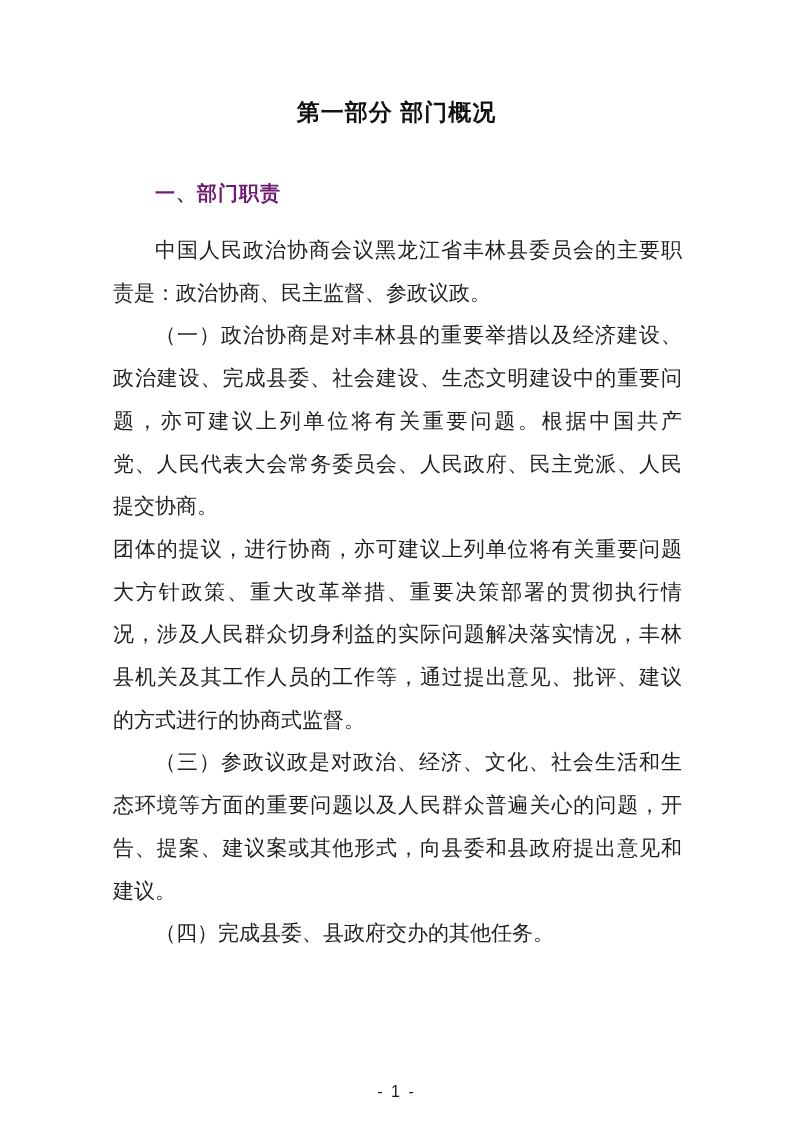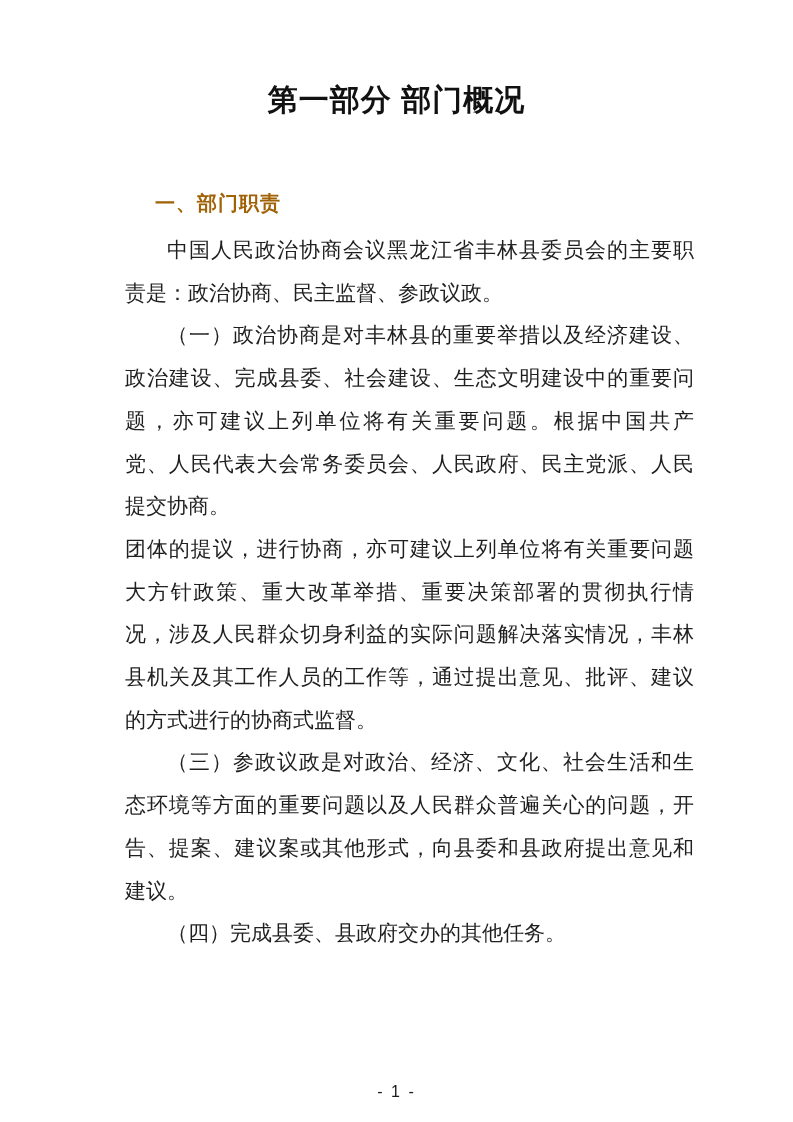--- a/index.html
+++ b/index.html
@@ -13,52 +13,51 @@
     height: 1122px;
     background: #ffffff;
     overflow: hidden;
     color: #1a1a1a;
   }
   .doc-title {
     position: absolute;
     top: 86px;
     left: 0;
     right: 0;
-    margin: 0;
+    margin: 12px;
     text-align: center;
     font-family: "Liberation Sans", "DejaVu Sans", sans-serif;
     font-weight: 700;
-    font-size: 30px;
+    font-size: 23px;
     line-height: 28px;
     color: #111111;
     letter-spacing: 1px;
   }
   .sec-heading {
     position: absolute;
-    top: 190px;
+    top: 182px;
     left: 113px;
     margin: 0;
     text-indent: 2.1em;
-    font-family: Liberation Sans, sans-serif;
+    font-family: Liberation Mono, monospace;
     font-weight: 700;
     font-size: 20px;
     line-height: 26px;
-    color: #a16207;
+    color: #701a75;
     letter-spacing: 1px;
   }
   .body-text {
     position: absolute;
     top: 229px;
     left: 113px;
     width: 569px;
     font-family: "Liberation Serif", "DejaVu Serif", serif;
     font-size: 21px;
     line-height: 42.7px;
     color: #1f1f1f;
-    margin-left: 12px;
   }
   .para {
     margin: 0;
     padding: 0;
   }
   .line {
     display: block;
     text-align: justify;
     text-align-last: justify;
     text-justify: inter-character;

